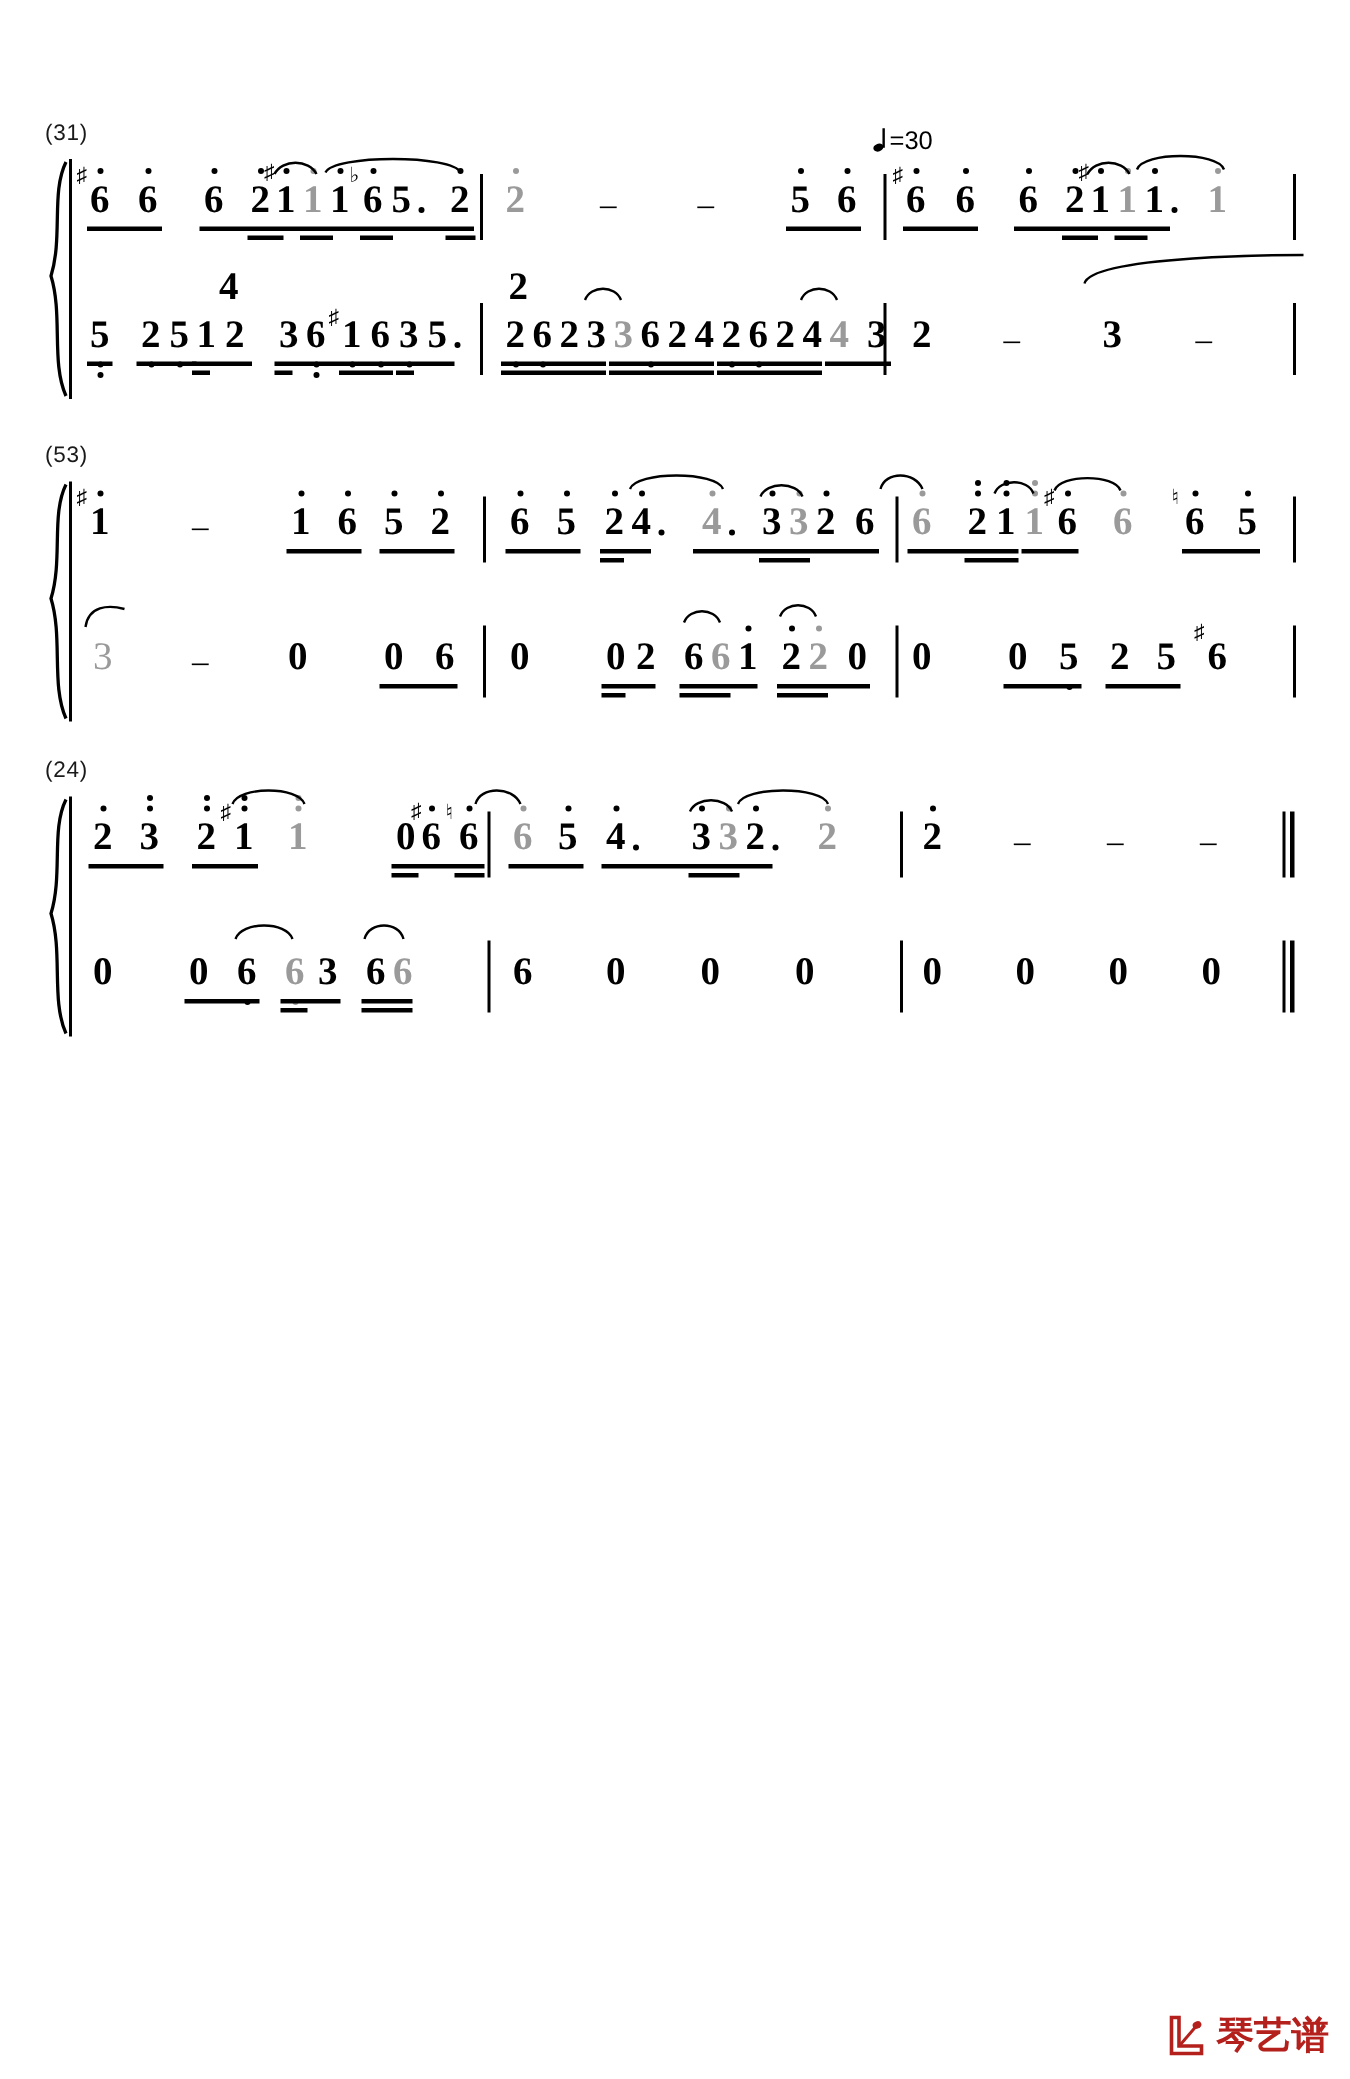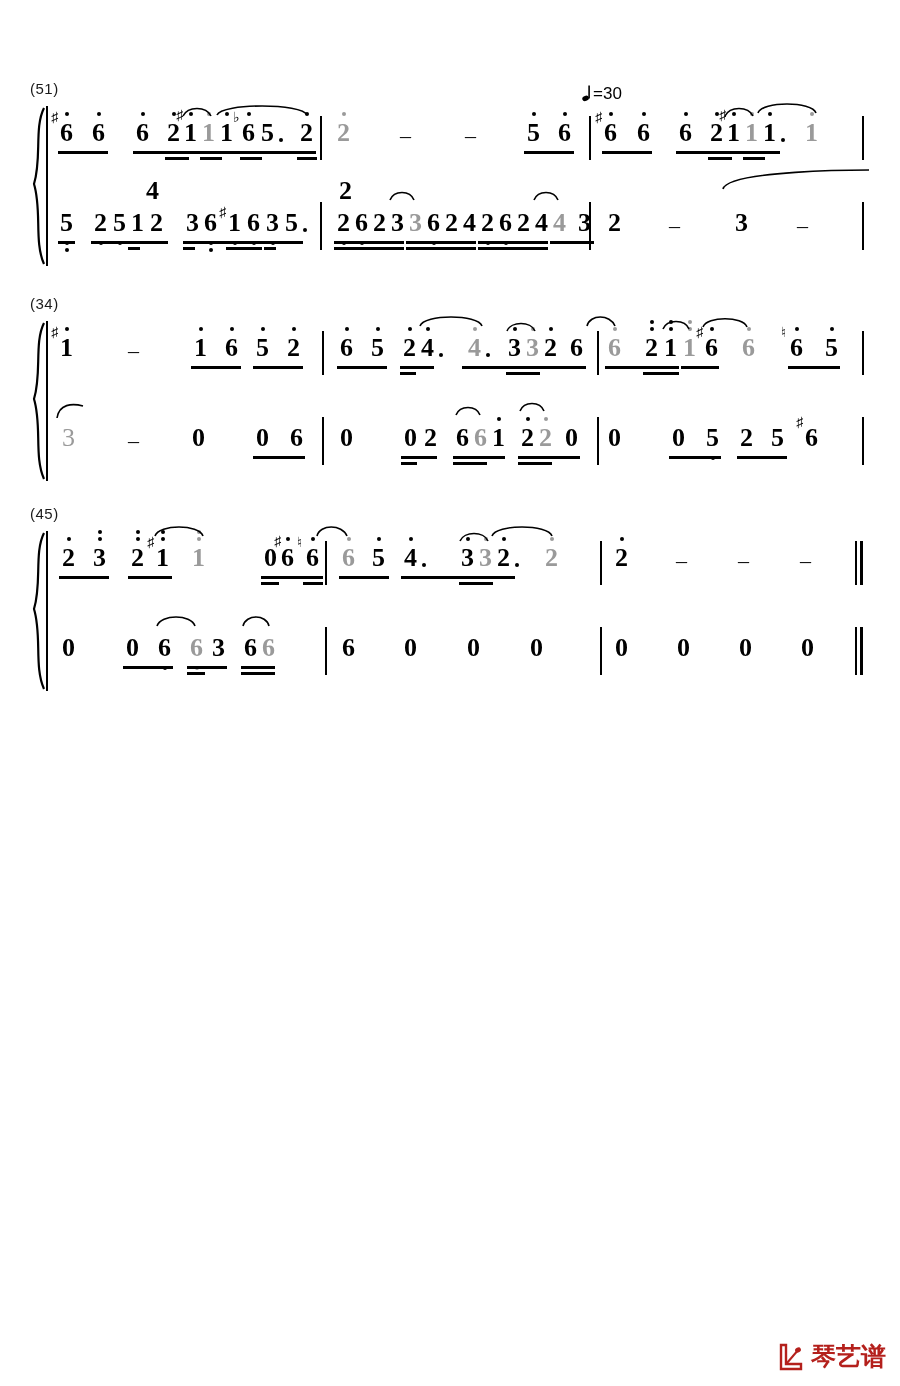--- a/index.html
+++ b/index.html
@@ -96,21 +96,21 @@
     font-size:25px;font-weight:bold;line-height:30px;
     color:#b4201c;letter-spacing:0px;
   }
 </style>
 </head>
 <body>
 
 <div class="sheet">
 
   <div class="system" style="top:80px;">
-    <div class="sys-num">(51)</div>
+    <div class="sys-num">(31)</div>
 
     <div class="brace">
       <svg width="22" height="160" viewBox="0 0 22 160">
         <path d="M18 2 C8 22 16 52 8 78 C16 104 8 136 18 158" stroke="#000" stroke-width="2.2" fill="none"></path>
       </svg>
     </div>
     <div class="open-bar"></div>
 
     <div class="tempo" style="left:582px;top:4px;">
       <span class="qnote">
@@ -264,21 +264,21 @@
         <svg width="148" height="22">
             <path d="M1 21 C6 2 140 2 147 2" stroke="#000" stroke-width="1.6" fill="none"></path>
           </svg>
       </div>
 
       <div class="bar" style="left:862px;top:12px;height:48px;"></div>
     </div>
   </div>
 
   <div class="system" style="top:295px;">
-    <div class="sys-num">(34)</div>
+    <div class="sys-num">(53)</div>
 
     <div class="brace">
       <svg width="22" height="160" viewBox="0 0 22 160">
         <path d="M18 2 C8 22 16 52 8 78 C16 104 8 136 18 158" stroke="#000" stroke-width="2.2" fill="none"></path>
       </svg>
     </div>
     <div class="open-bar"></div>
 
     <div class="staff staff-upper">
 
@@ -408,21 +408,21 @@
       <div class="note" style="left:771px;top:20px;">5</div>
       <div class="beam" style="left:737px;top:51px;width:50px;"></div>
       <div class="note" style="left:805px;top:20px;">
         <span class="acc">♯</span>6</div>
 
       <div class="bar" style="left:862px;top:12px;height:48px;"></div>
     </div>
   </div>
 
   <div class="system" style="top:505px;">
-    <div class="sys-num">(45)</div>
+    <div class="sys-num">(24)</div>
 
     <div class="brace">
       <svg width="22" height="160" viewBox="0 0 22 160">
         <path d="M18 2 C8 22 16 52 8 78 C16 104 8 136 18 158" stroke="#000" stroke-width="2.2" fill="none"></path>
       </svg>
     </div>
     <div class="open-bar"></div>
 
     <div class="staff staff-upper">
 

